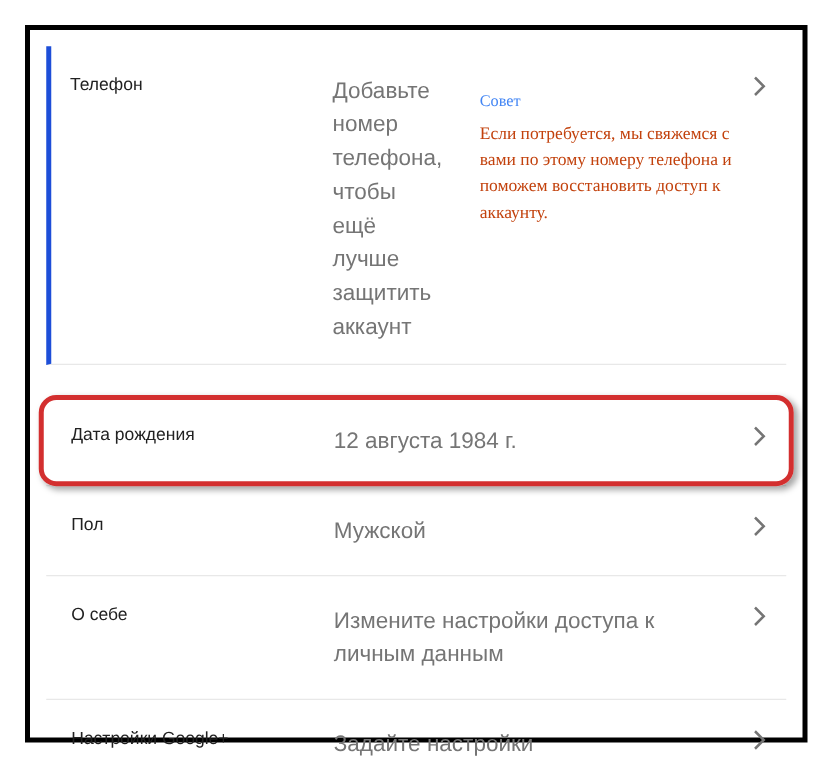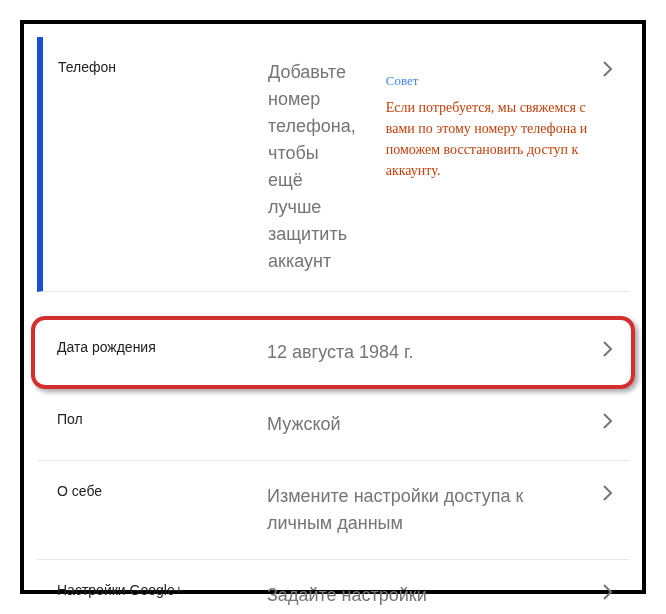--- a/index.html
+++ b/index.html
@@ -29,21 +29,21 @@
       position: relative;
     }
     .settings-item {
       display: flex;
       align-items: flex-start;
       padding: 22px 18px 22px 20px;
       border-bottom: 1px solid #e8e8e8;
       position: relative;
     }
     .settings-item.with-tip {
-      border-left: 6px solid #1d4ed8;
+      border-left: 4px solid #1d4ed8;
       padding-left: 15px;
       padding-bottom: 16px;
     }
     .settings-item.no-border {
       border-bottom: none;
     }
     .item-label {
       width: 210px;
       flex-shrink: 0;
       font-size: 14px;

